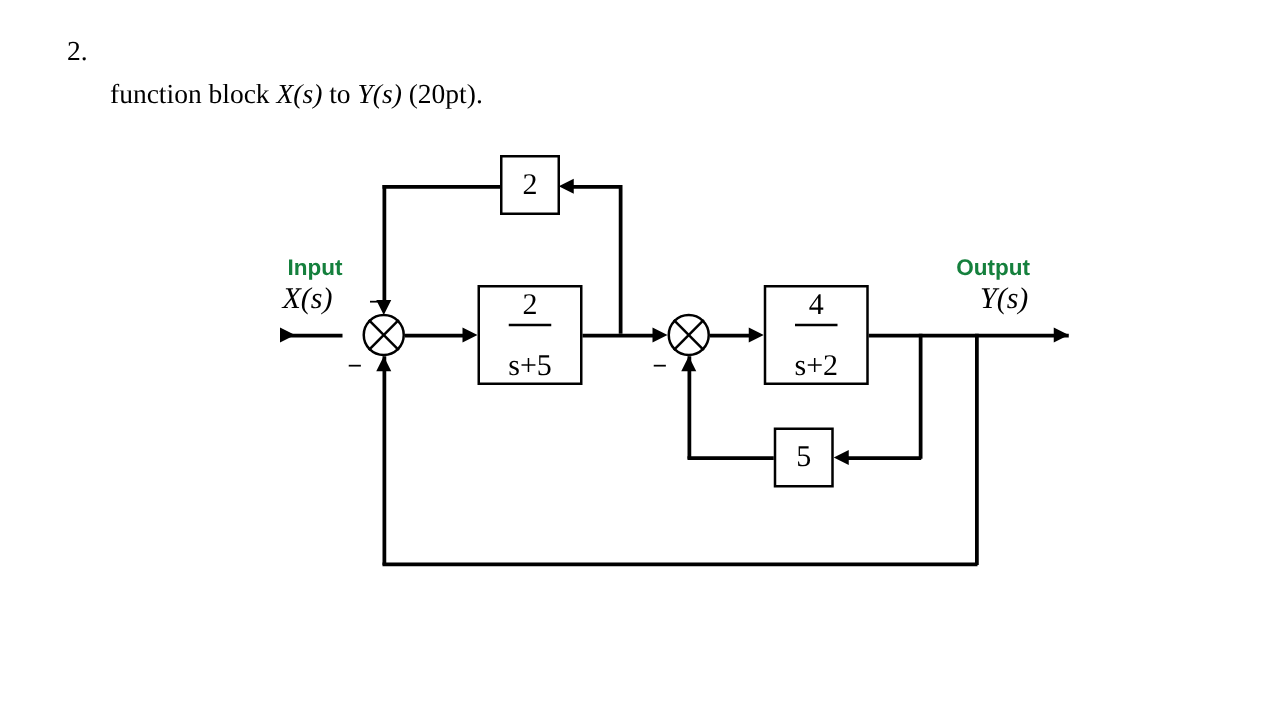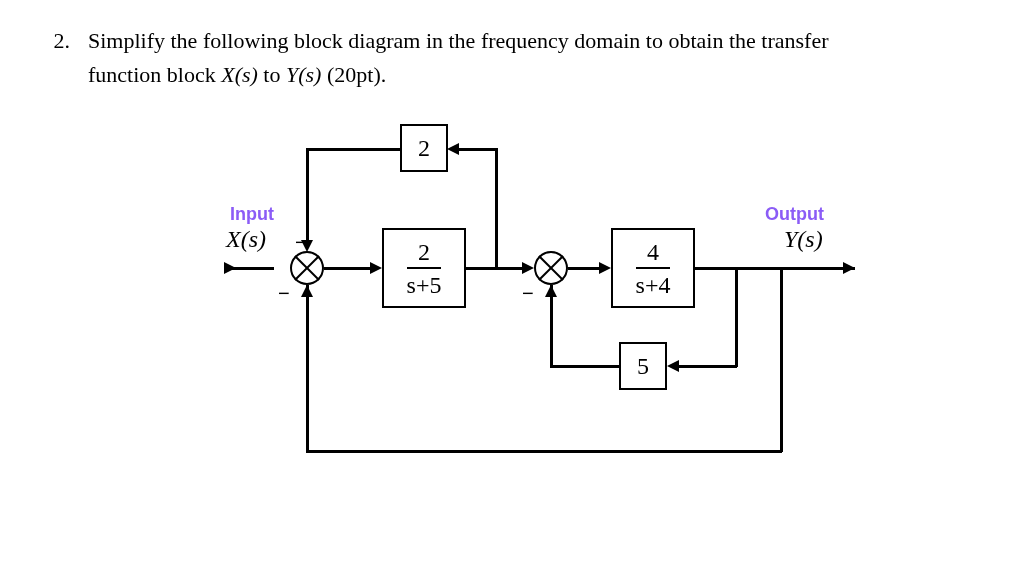--- a/index.html
+++ b/index.html
@@ -33,21 +33,21 @@
   .diagram-wrap {
     margin-top: 30px;
     margin-left: 90px;
     position: relative;
     width: 740px;
     height: 420px;
   }
   .label {
     position: absolute;
     font-size: 18px;
-    color: #8b5cf6;
+    color: #15803d;
     font-family: Arial, Helvetica, sans-serif;
     font-weight: 600;
   }
   .sig {
     position: absolute;
     font-size: 24px;
     font-family: "Times New Roman", serif;
     font-style: italic;
   }
 
@@ -63,21 +63,21 @@
     justify-content: center;
     box-sizing: border-box;
   }
   .block .stacked {
     display: flex;
     flex-direction: column;
     align-items: center;
     line-height: 1.0;
   }
   .block .stacked .num { padding-bottom: 3px; }
-  .block .stacked .den { border-top: 2px solid #000; padding-top: 4px; }
+  .block .stacked .den { border-top: 2px solid #000; padding-top: 20px; }
 
   
   .summer {
     position: absolute;
     width: 34px;
     height: 34px;
     border: 2.5px solid #000;
     border-radius: 50%;
     background: #fff;
     box-sizing: border-box;
@@ -122,21 +122,21 @@
   .arr.down  { border-width: 12px 6px 0 6px; border-color: #000 transparent transparent transparent; }
   .arr.up    { border-width: 0 6px 12px 6px; border-color: transparent transparent #000 transparent; }
 </style>
 </head>
 <body>
 
 <div class="page">
   <div class="problem">
     <div class="problem-number">2.</div>
     <div class="problem-text">
-      <span>Simplify the following block diagram in the frequency domain to obtain the transfer</span><br>
+      <br>
       <span>function block </span><span class="ital nowrap">X(s)</span><span> to </span><span class="ital nowrap">Y(s)</span><span> (20pt).</span>
     </div>
   </div>
 
   <div class="diagram-wrap">
 
     <div class="label" style="left:90px; top:82px;">Input</div>
     <div class="sig" style="left:86px;  top:104px;">X(s)</div>
     <div class="label" style="left:625px; top:82px;">Output</div>
     <div class="sig" style="left:644px; top:104px;">Y(s)</div>
@@ -163,21 +163,21 @@
 
     <div class="summer" style="left:394px; top:129px;"></div>
     <div class="sign" style="left:382px; top:160px;">−</div>
 
     <div class="wire h" style="left:428px; top:145px; width:35px;"></div>
     <div class="arr right" style="left:459px; top:140px;"></div>
 
     <div class="block" style="left:471px; top:106px; width:84px; height:80px;">
       <div class="stacked">
         <div class="num">4</div>
-        <div class="den">s+4</div>
+        <div class="den">s+2</div>
       </div>
     </div>
 
     <div class="wire h" style="left:555px; top:145px; width:160px;"></div>
     <div class="arr right" style="left:703px; top:140px;"></div>
 
     <div class="wire v" style="left:355px; top:26px; height:119px;"></div>
     <div class="wire h" style="left:317px; top:26px; width:40px;"></div>
     <div class="arr left" style="left:307px; top:21px;"></div>
 

